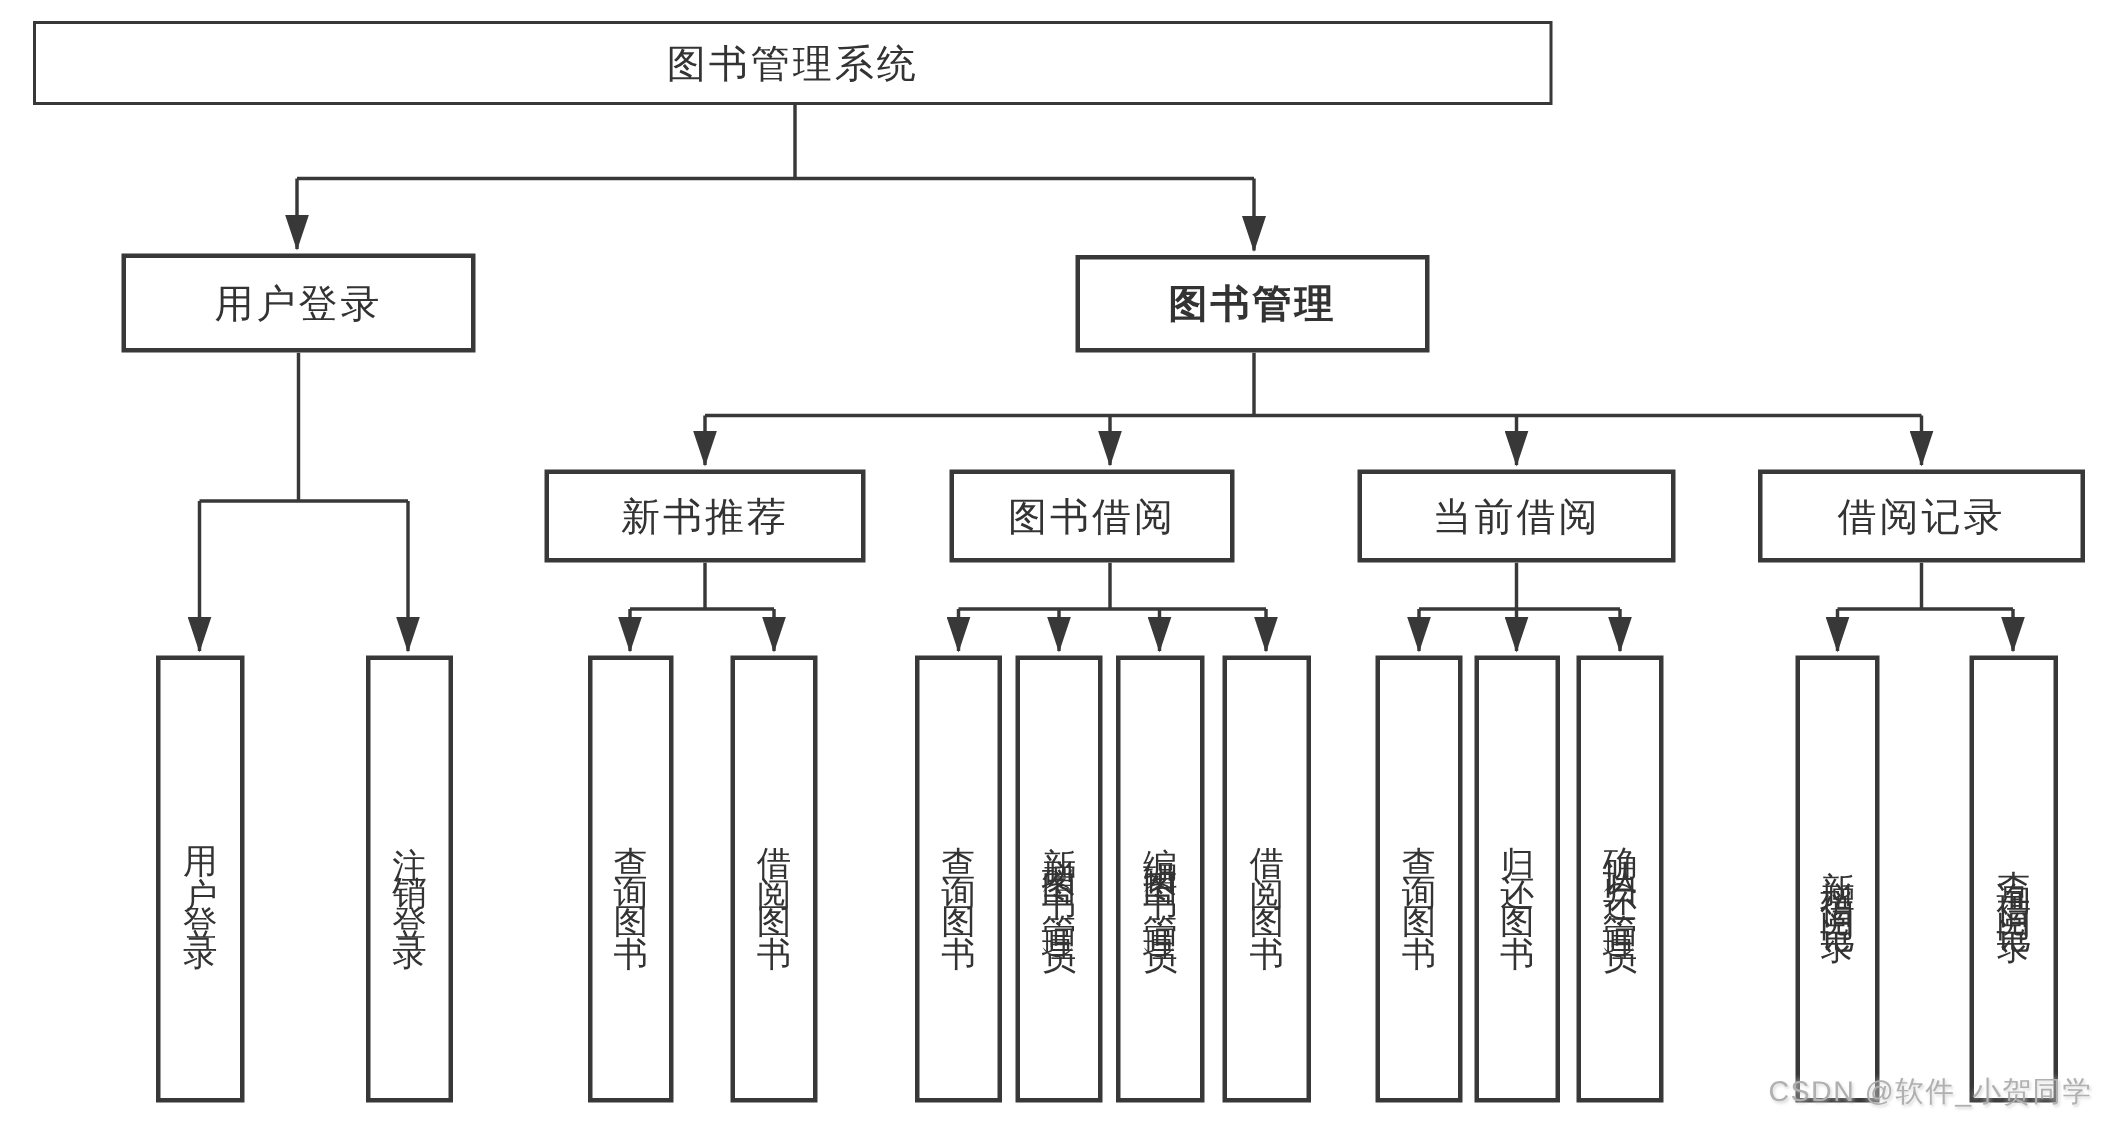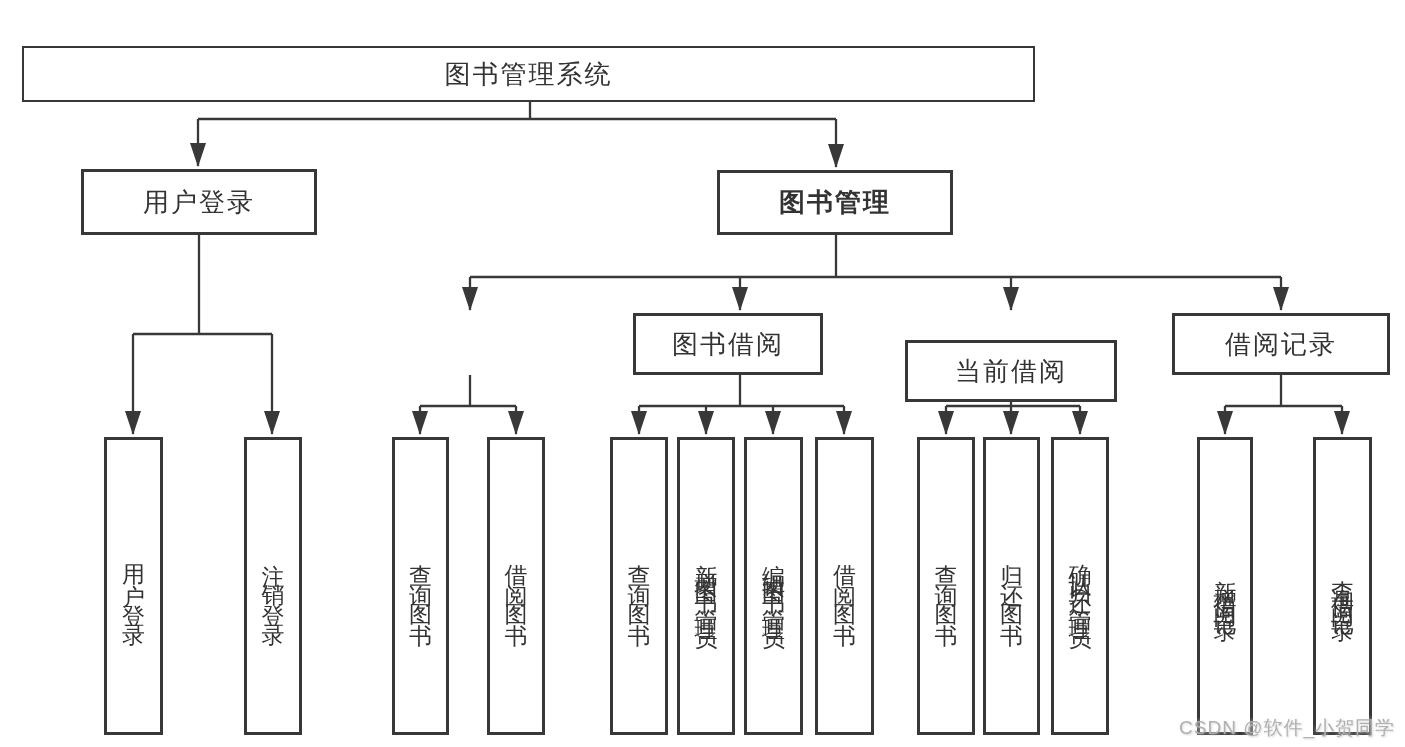--- a/index.html
+++ b/index.html
@@ -15,21 +15,21 @@
   .box {
     position: absolute;
     box-sizing: border-box;
     border: 3px solid #383838;
     background: #ffffff;
     display: flex;
     align-items: center;
     justify-content: center;
     color: #333333;
   }
-  .box.root { border-width: 2px; margin-top: 32px; }
+  .box.root { border-width: 2px; }
   .hlabel {
     font-size: 26px;
     letter-spacing: 2px;
     color: #333333;
     white-space: nowrap;
   }
   .vbox { top: 437px; height: 298px; }
   .vlabel {
     writing-mode: vertical-rl;
     text-orientation: mixed;
@@ -111,24 +111,27 @@
     <span class="hlabel">图书管理系统</span>
   </div>
 
   <div class="box" style="left:81px; top:169px; width:236px; height:66px;">
     <span class="hlabel">用户登录</span>
   </div>
   <div class="box" style="left:717px; top:170px; width:236px; height:65px;font-weight:bold;">
     <span class="hlabel">图书管理</span>
   </div>
 
+  <div class="box" style="left:363px; top:313px; width:214px; height:62px;">
+    <span class="hlabel">新书推荐</span>
+  </div>
   <div class="box" style="left:633px; top:313px; width:190px; height:62px;">
     <span class="hlabel">图书借阅</span>
   </div>
-  <div class="box" style="left:905px; top:313px; width:212px; height:62px;margin-top:27px;">
+  <div class="box" style="left:905px; top:313px; width:212px; height:62px;">
     <span class="hlabel">当前借阅</span>
   </div>
   <div class="box" style="left:1172px; top:313px; width:218px; height:62px;">
     <span class="hlabel">借阅记录</span>
   </div>
 
   <div class="box vbox" style="left:104px; width:59px;">
     <span class="vlabel ls4">用户登录</span>
   </div>
   <div class="box vbox" style="left:244px; width:58px;">

